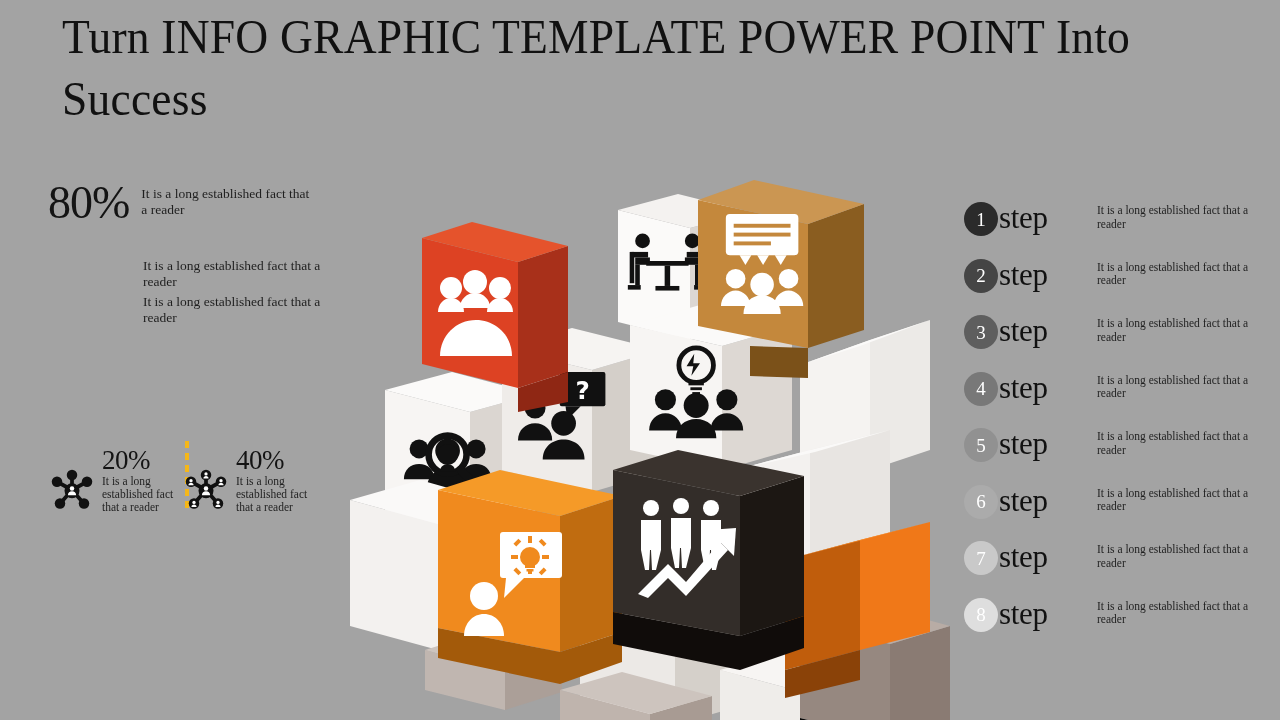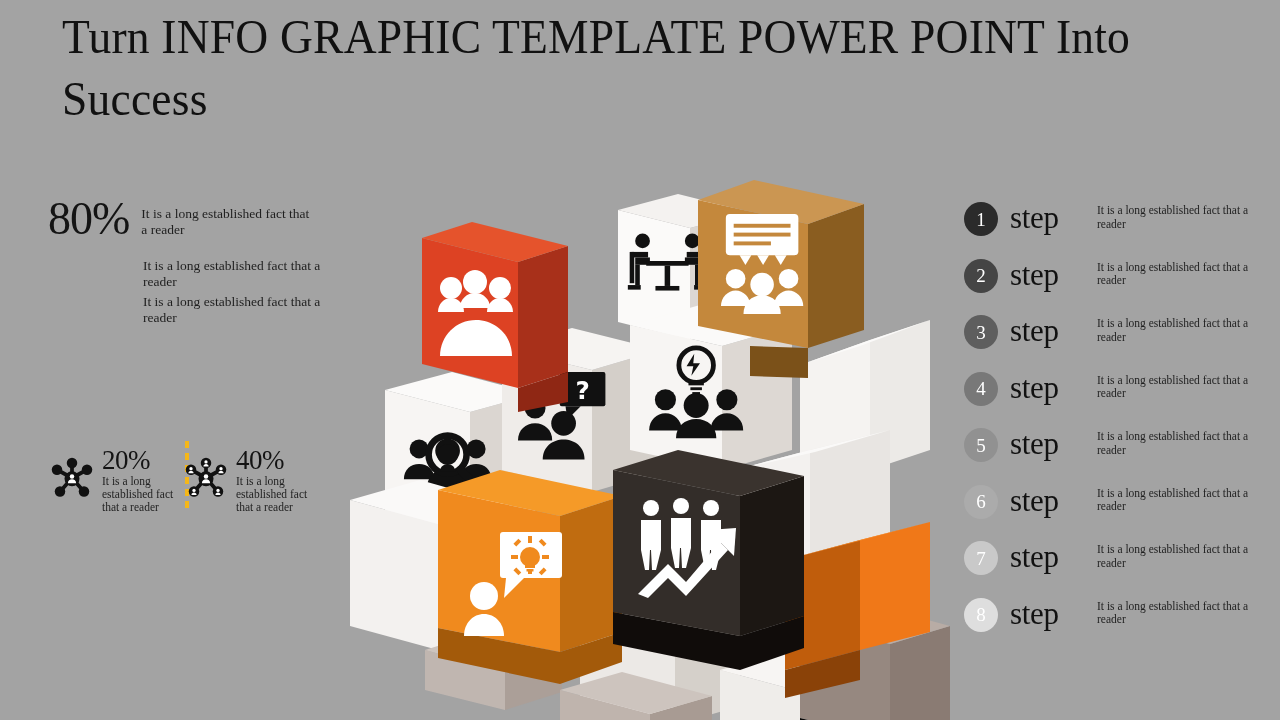--- a/index.html
+++ b/index.html
@@ -14,38 +14,38 @@
     position:absolute;left:62px;top:6px;width:1200px;
     font-family:"Liberation Serif",serif;
     font-size:49px;line-height:62px;letter-spacing:.2px;
     color:#111111;font-weight:400;
     transform:scaleX(.93);transform-origin:left top;
   }
 
   
   .left-panel{position:absolute;left:0;top:0;width:360px;height:720px;}
 
-  .stat80-row{position:absolute;left:48px;top:196px;display:flex;align-items:center;}
+  .stat80-row{position:absolute;left:48px;top:180px;display:flex;align-items:flex-start;}
   .stat80-num{
     font-family:"Liberation Serif",serif;font-size:46px;line-height:46px;
     color:#141414;letter-spacing:-1px;
   }
   .stat80-txt{
     margin-left:12px;margin-top:6px;width:175px;
     font-size:13.5px;line-height:16px;color:#1f1f1f;
   }
   .left-para{
     position:absolute;left:143px;width:178px;
     font-size:13.5px;line-height:16px;color:#1f1f1f;
   }
   .lp1{top:258px;}
   .lp2{top:294px;}
 
   
-  .metric{position:absolute;display:flex;align-items:flex-start;}
+  .metric{position:absolute;display:flex;align-items:flex-end;}
   .metric-a{left:48px;top:446px;}
   .metric-b{left:182px;top:446px;}
   .metric-icon{width:48px;height:48px;flex:0 0 48px;margin-top:8px;}
   .metric-body{margin-left:6px;}
   .metric-num{font-size:27px;line-height:28px;color:#141414;letter-spacing:-.5px;}
   .metric-txt{font-size:11.5px;line-height:13px;color:#1f1f1f;width:78px;margin-top:1px;}
   .divider{
     position:absolute;left:185px;top:441px;width:4px;height:72px;
     background:repeating-linear-gradient(to bottom,#f5b719 0 7px,transparent 7px 12px);
   }
@@ -53,21 +53,21 @@
   
   .steps{position:absolute;left:960px;top:196px;width:320px;}
   .step-row{position:relative;height:56.5px;}
   .step-badge{
     position:absolute;left:4px;top:6px;width:34px;height:34px;border-radius:50%;
     display:flex;align-items:center;justify-content:center;
     color:#ffffff;font-size:19px;line-height:19px;
     font-family:"Liberation Serif",serif;
   }
   .step-label{
-    position:absolute;left:50px;top:-2px;
+    position:absolute;left:39px;top:-2px;
     font-size:31px;line-height:48px;color:#111111;letter-spacing:-.3px;font-family:Liberation Serif, serif;
   }
   .step-desc{
     position:absolute;left:137px;top:8px;width:170px;
     font-size:11.5px;line-height:13.5px;color:#1f1f1f;
   }
 
   
   .cubes{position:absolute;left:330px;top:150px;width:620px;height:590px;}
   .cubes svg{display:block;}

